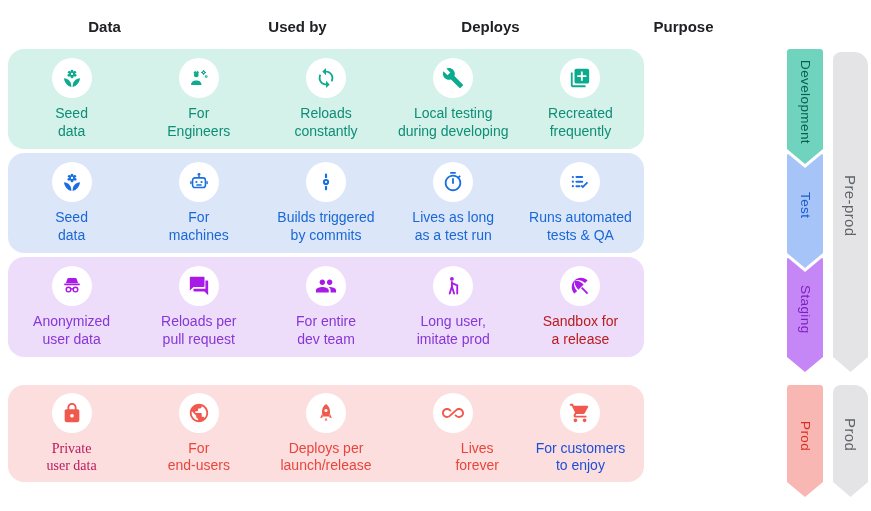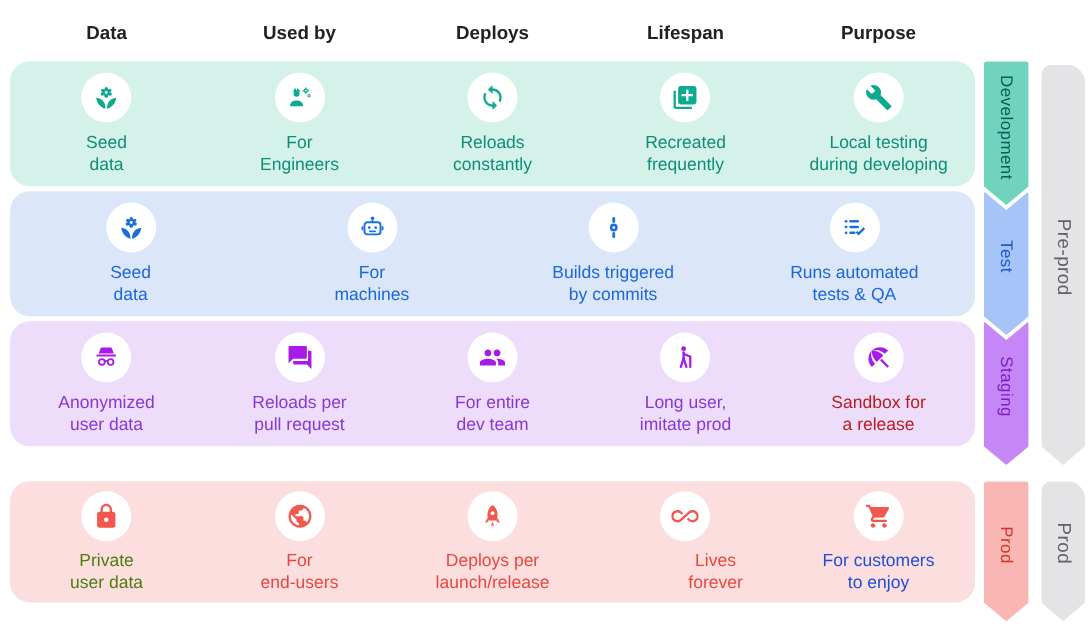--- a/index.html
+++ b/index.html
@@ -3,21 +3,21 @@
 <meta charset="utf-8">
 <style>
   html,body{margin:0;padding:0;background:#fff;}
   #canvas{position:relative;width:871px;height:511px;background:#fff;overflow:hidden;
           font-family:"Liberation Sans",sans-serif;}
   
   #headers{position:absolute;left:8px;top:12px;width:772px;height:28px;display:flex;}
   .col-header{flex:1;display:flex;align-items:center;justify-content:center;
               font-size:15px;font-weight:700;color:#202124;}
   
-  .row-band{position:absolute;left:8px;width:772px;border-radius:16px;display:flex;}
+  .row-band{position:absolute;left:8px;width:636px;border-radius:16px;display:flex;}
   .cell{flex:1;display:flex;flex-direction:column;align-items:center;justify-content:center;gap:7px;}
   .icon-circle{width:40px;height:40px;border-radius:50%;background:#fff;
                display:flex;align-items:center;justify-content:center;}
   .icon-circle svg{width:22px;height:22px;display:block;}
   .cell-label{font-size:14px;line-height:17.5px;text-align:center;white-space:pre-line;}
   
   .ribbon{position:absolute;width:36px;}
   .rib-outline{position:absolute;left:0;right:0;top:0;bottom:-4px;background:#fff;
                clip-path:polygon(0 0,100% 0,100% calc(100% - 15px),50% 100%,0 calc(100% - 15px));}
   .rib-fill{position:absolute;inset:0;border-radius:3px 3px 0 0;
@@ -32,21 +32,20 @@
               writing-mode:vertical-rl;font-size:15px;letter-spacing:.4px;}
 </style>
 </head>
 <body>
 
 <div id="canvas">
   <div id="headers">
       <div class="col-header">Data</div>
       <div class="col-header">Used by</div>
       <div class="col-header">Deploys</div>
-      <div class="col-header">Lifespan</div>
       <div class="col-header">Purpose</div>
     </div>
   <div id="rows-layer">
       <div class="row-band" style="top: 49px; height: 100px; background: rgb(212, 242, 233);">
         <div class="cell">
           <div class="icon-circle">
             <svg viewBox="0 0 24 24" fill="#0caa8e" style="color:#0caa8e" xmlns="http://www.w3.org/2000/svg">
               <circle cx="12" cy="7.6" r="3.1"></circle>
               <circle cx="12" cy="4.4" r="1.5"></circle>
               <circle cx="15" cy="5.8" r="1.5"></circle>
@@ -87,35 +86,35 @@
               <path d="M12 4V1L8 5l4 4V6c3.31 0 6 2.69 6 6 0 1.01-.25 1.97-.7 2.8l1.46 1.46C19.54 15.03 20 13.57 20 12c0-4.42-3.58-8-8-8z"></path>
               <path d="M12 18c-3.31 0-6-2.69-6-6 0-1.01.25-1.97.7-2.8L5.24 7.74C4.46 8.97 4 10.43 4 12c0 4.42 3.58 8 8 8v3l4-4-4-4v3z"></path>
             </svg>
           </div>
           <div class="cell-label" style="color: rgb(14, 141, 119);">Reloads
 constantly</div>
         </div>
         <div class="cell">
           <div class="icon-circle">
             <svg viewBox="0 0 24 24" fill="#0caa8e" style="color:#0caa8e" xmlns="http://www.w3.org/2000/svg">
+              <path d="M22.7 19l-9.1-9.1c.9-2.3.4-5-1.5-6.9-2-2-5-2.4-7.4-1.3L9 6 6 9 1.6 4.7C.4 7.1.9 10.1 2.9 12.1c1.9 1.9 4.6 2.4 6.9 1.5l9.1 9.1c.4.4 1 .4 1.4 0l2.3-2.3c.5-.4.5-1.1.1-1.4z"></path>
+            </svg>
+          </div>
+          <div class="cell-label" style="color: rgb(14, 141, 119);">Local testing
+during developing</div>
+        </div>
+        <div class="cell">
+          <div class="icon-circle">
+            <svg viewBox="0 0 24 24" fill="#0caa8e" style="color:#0caa8e" xmlns="http://www.w3.org/2000/svg">
               <path d="M4 6H2v14c0 1.1.9 2 2 2h14v-2H4V6z"></path>
               <path d="M20 2H8c-1.1 0-2 .9-2 2v12c0 1.1.9 2 2 2h12c1.1 0 2-.9 2-2V4c0-1.1-.9-2-2-2zm-1 9h-4v4h-2v-4H9V9h4V5h2v4h4v2z"></path>
             </svg>
           </div>
           <div class="cell-label" style="color: rgb(14, 141, 119);">Recreated
 frequently</div>
-        </div>
-        <div class="cell">
-          <div class="icon-circle">
-            <svg viewBox="0 0 24 24" fill="#0caa8e" style="color:#0caa8e" xmlns="http://www.w3.org/2000/svg">
-              <path d="M22.7 19l-9.1-9.1c.9-2.3.4-5-1.5-6.9-2-2-5-2.4-7.4-1.3L9 6 6 9 1.6 4.7C.4 7.1.9 10.1 2.9 12.1c1.9 1.9 4.6 2.4 6.9 1.5l9.1 9.1c.4.4 1 .4 1.4 0l2.3-2.3c.5-.4.5-1.1.1-1.4z"></path>
-            </svg>
-          </div>
-          <div class="cell-label" style="color: rgb(14, 141, 119);">Local testing
-during developing</div>
         </div>
       </div>
       <div class="row-band" style="top: 153px; height: 100px; background: rgb(219, 231, 249);">
         <div class="cell">
           <div class="icon-circle">
             <svg viewBox="0 0 24 24" fill="#1a6fe0" style="color:#1a6fe0" xmlns="http://www.w3.org/2000/svg">
               <circle cx="12" cy="7.6" r="3.1"></circle>
               <circle cx="12" cy="4.4" r="1.5"></circle>
               <circle cx="15" cy="5.8" r="1.5"></circle>
               <circle cx="15.4" cy="9" r="1.5"></circle>
@@ -156,20 +155,29 @@
               <rect x="10.8" y="2.8" width="2.4" height="5.2" rx="1.2"></rect>
               <rect x="10.8" y="16" width="2.4" height="5.2" rx="1.2"></rect>
             </svg>
           </div>
           <div class="cell-label" style="color: rgb(26, 103, 214);">Builds triggered
 by commits</div>
         </div>
         <div class="cell">
           <div class="icon-circle">
             <svg viewBox="0 0 24 24" fill="#1a6fe0" style="color:#1a6fe0" xmlns="http://www.w3.org/2000/svg">
+              <path d="M15 1H9v2h6V1zm-4 13h2V8h-2v6zm8.03-6.61l1.42-1.42c-.43-.51-.9-.99-1.41-1.41l-1.42 1.42A8.96 8.96 0 0 0 12 4c-4.97 0-9 4.03-9 9s4.02 9 9 9 9-4.03 9-9c0-2.12-.74-4.07-1.97-5.61zM12 20c-3.87 0-7-3.13-7-7s3.13-7 7-7 7 3.13 7 7-3.13 7-7 7z"></path>
+            </svg>
+          </div>
+          <div class="cell-label" style="color: rgb(26, 103, 214);">Lives as long
+as a test run</div>
+        </div>
+        <div class="cell">
+          <div class="icon-circle">
+            <svg viewBox="0 0 24 24" fill="#1a6fe0" style="color:#1a6fe0" xmlns="http://www.w3.org/2000/svg">
               <circle cx="4.2" cy="6.6" r="1.2"></circle>
               <rect x="7" y="5.5" width="8.5" height="2.2" rx="1.1"></rect>
               <circle cx="4.2" cy="11.6" r="1.2"></circle>
               <rect x="7" y="10.5" width="8.5" height="2.2" rx="1.1"></rect>
               <circle cx="4.2" cy="16.6" r="1.2"></circle>
               <rect x="7" y="15.5" width="5.5" height="2.2" rx="1.1"></rect>
               <path d="M15.1 18.9l-2.5-2.5 1.4-1.4 1.1 1.1 4.3-4.3 1.4 1.4z"></path>
             </svg>
           </div>
           <div class="cell-label" style="color: rgb(26, 103, 214);">Runs automated
@@ -237,21 +245,21 @@
 a release</div>
         </div>
       </div>
       <div class="row-band" style="top: 385px; height: 97px; background: rgb(252, 222, 222);">
         <div class="cell">
           <div class="icon-circle">
             <svg viewBox="0 0 24 24" fill="#f2594e" style="color:#f2594e" xmlns="http://www.w3.org/2000/svg">
               <path d="M18 8h-1V6c0-2.76-2.24-5-5-5S7 3.24 7 6v2H6c-1.1 0-2 .9-2 2v10c0 1.1.9 2 2 2h12c1.1 0 2-.9 2-2V10c0-1.1-.9-2-2-2zm-6 9c-1.1 0-2-.9-2-2s.9-2 2-2 2 .9 2 2-.9 2-2 2zM9 8V6c0-1.66 1.34-3 3-3s3 1.34 3 3v2H9z"></path>
             </svg>
           </div>
-          <div class="cell-label" style="color: #4d7c0f;">Private
+          <div class="cell-label" style="color: #be185d; font-family: Liberation Serif, serif;">Private
 user data</div>
         </div>
         <div class="cell">
           <div class="icon-circle">
             <svg viewBox="0 0 24 24" fill="#f2594e" style="color:#f2594e" xmlns="http://www.w3.org/2000/svg">
               <path d="M12 2C6.48 2 2 6.48 2 12s4.48 10 10 10 10-4.48 10-10S17.52 2 12 2zm-1 17.93c-3.95-.49-7-3.85-7-7.93 0-.62.08-1.21.21-1.79L9 15v1c0 1.1.9 2 2 2v1.93zm6.9-2.54c-.26-.81-1-1.39-1.9-1.39h-1v-3c0-.55-.45-1-1-1H8v-2h2c.55 0 1-.45 1-1V7h2c1.1 0 2-.9 2-2v-.41c2.93 1.19 5 4.06 5 7.41 0 2.08-.8 3.97-2.1 5.39z"></path>
             </svg>
           </div>
           <div class="cell-label" style="color: rgb(232, 70, 60);">For
 end-users</div>

